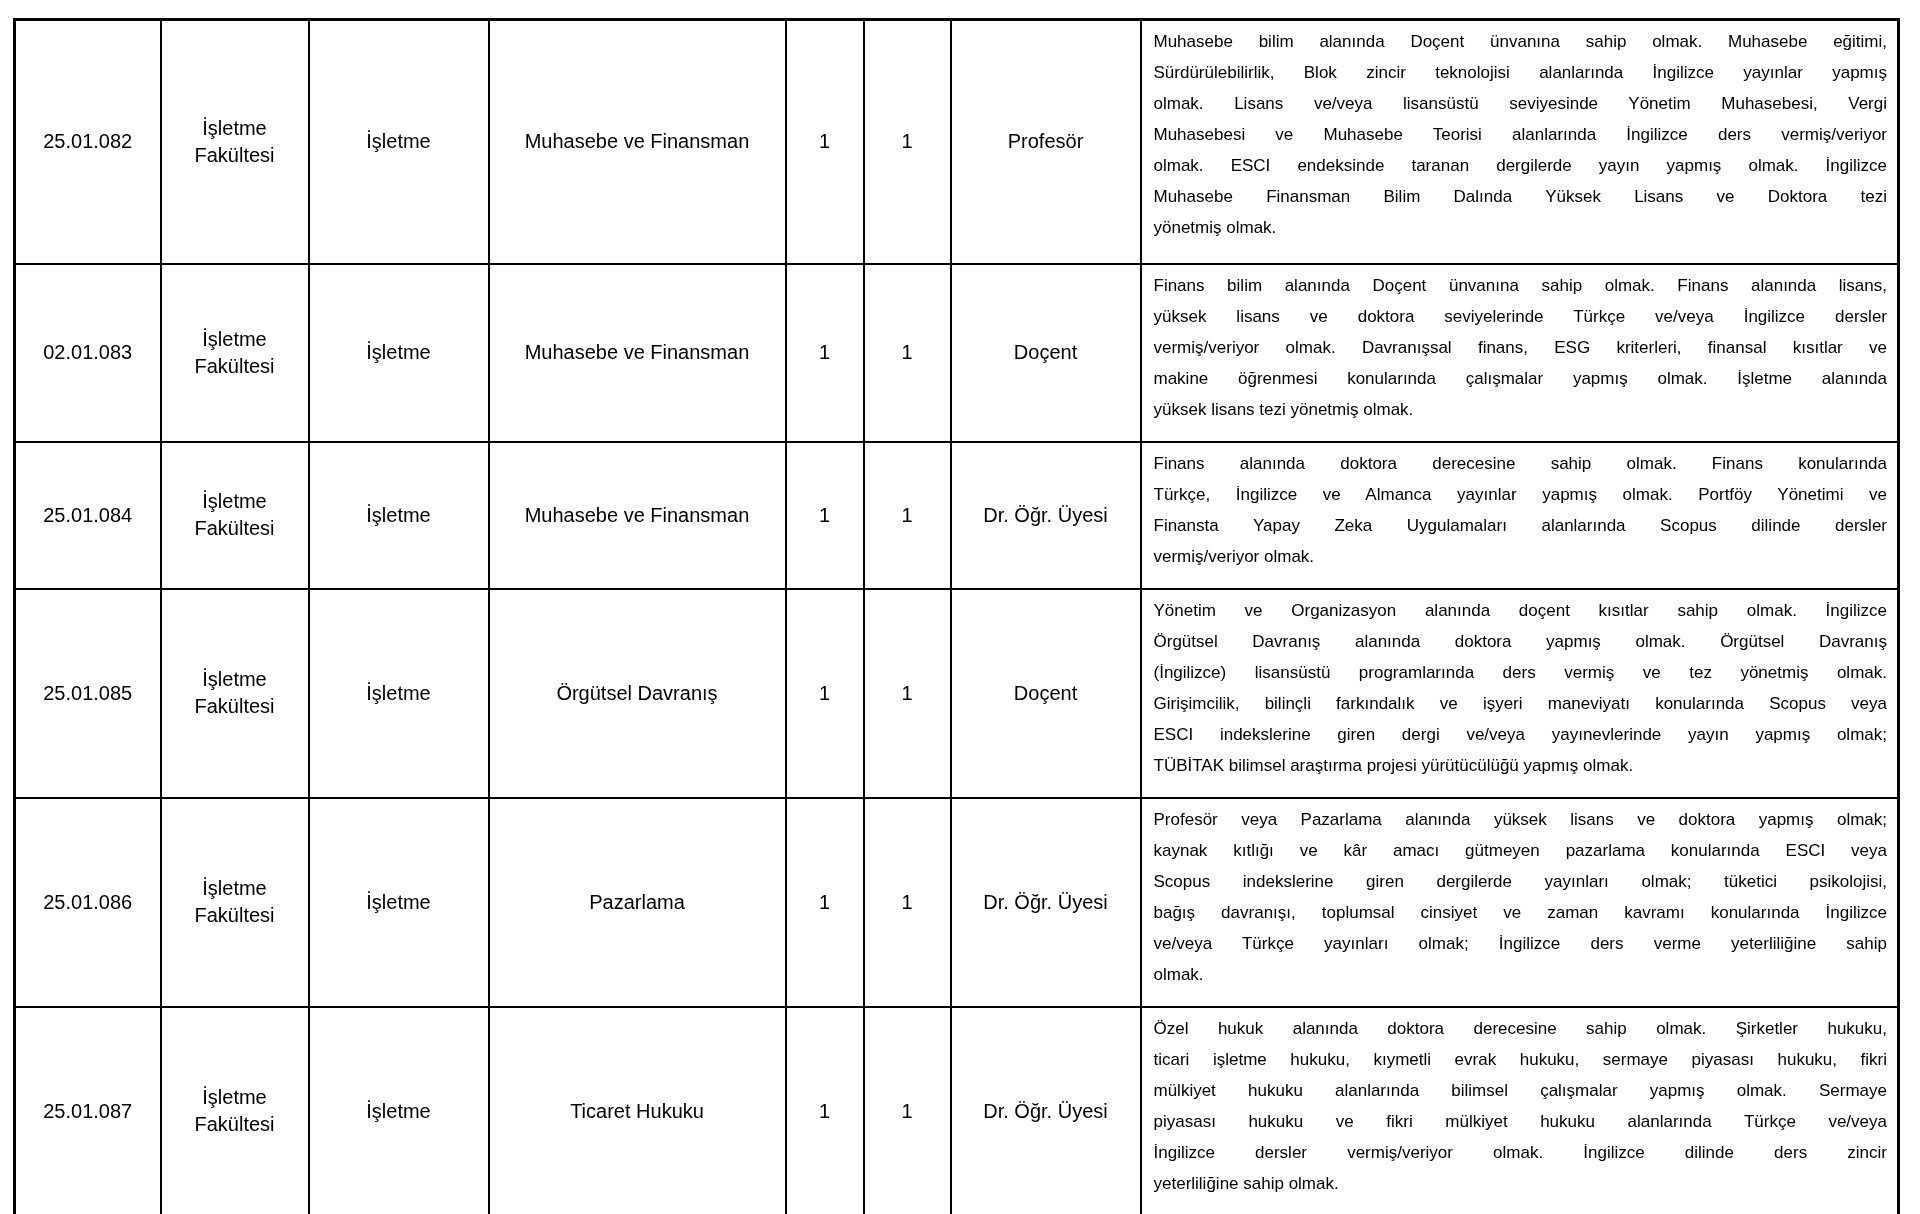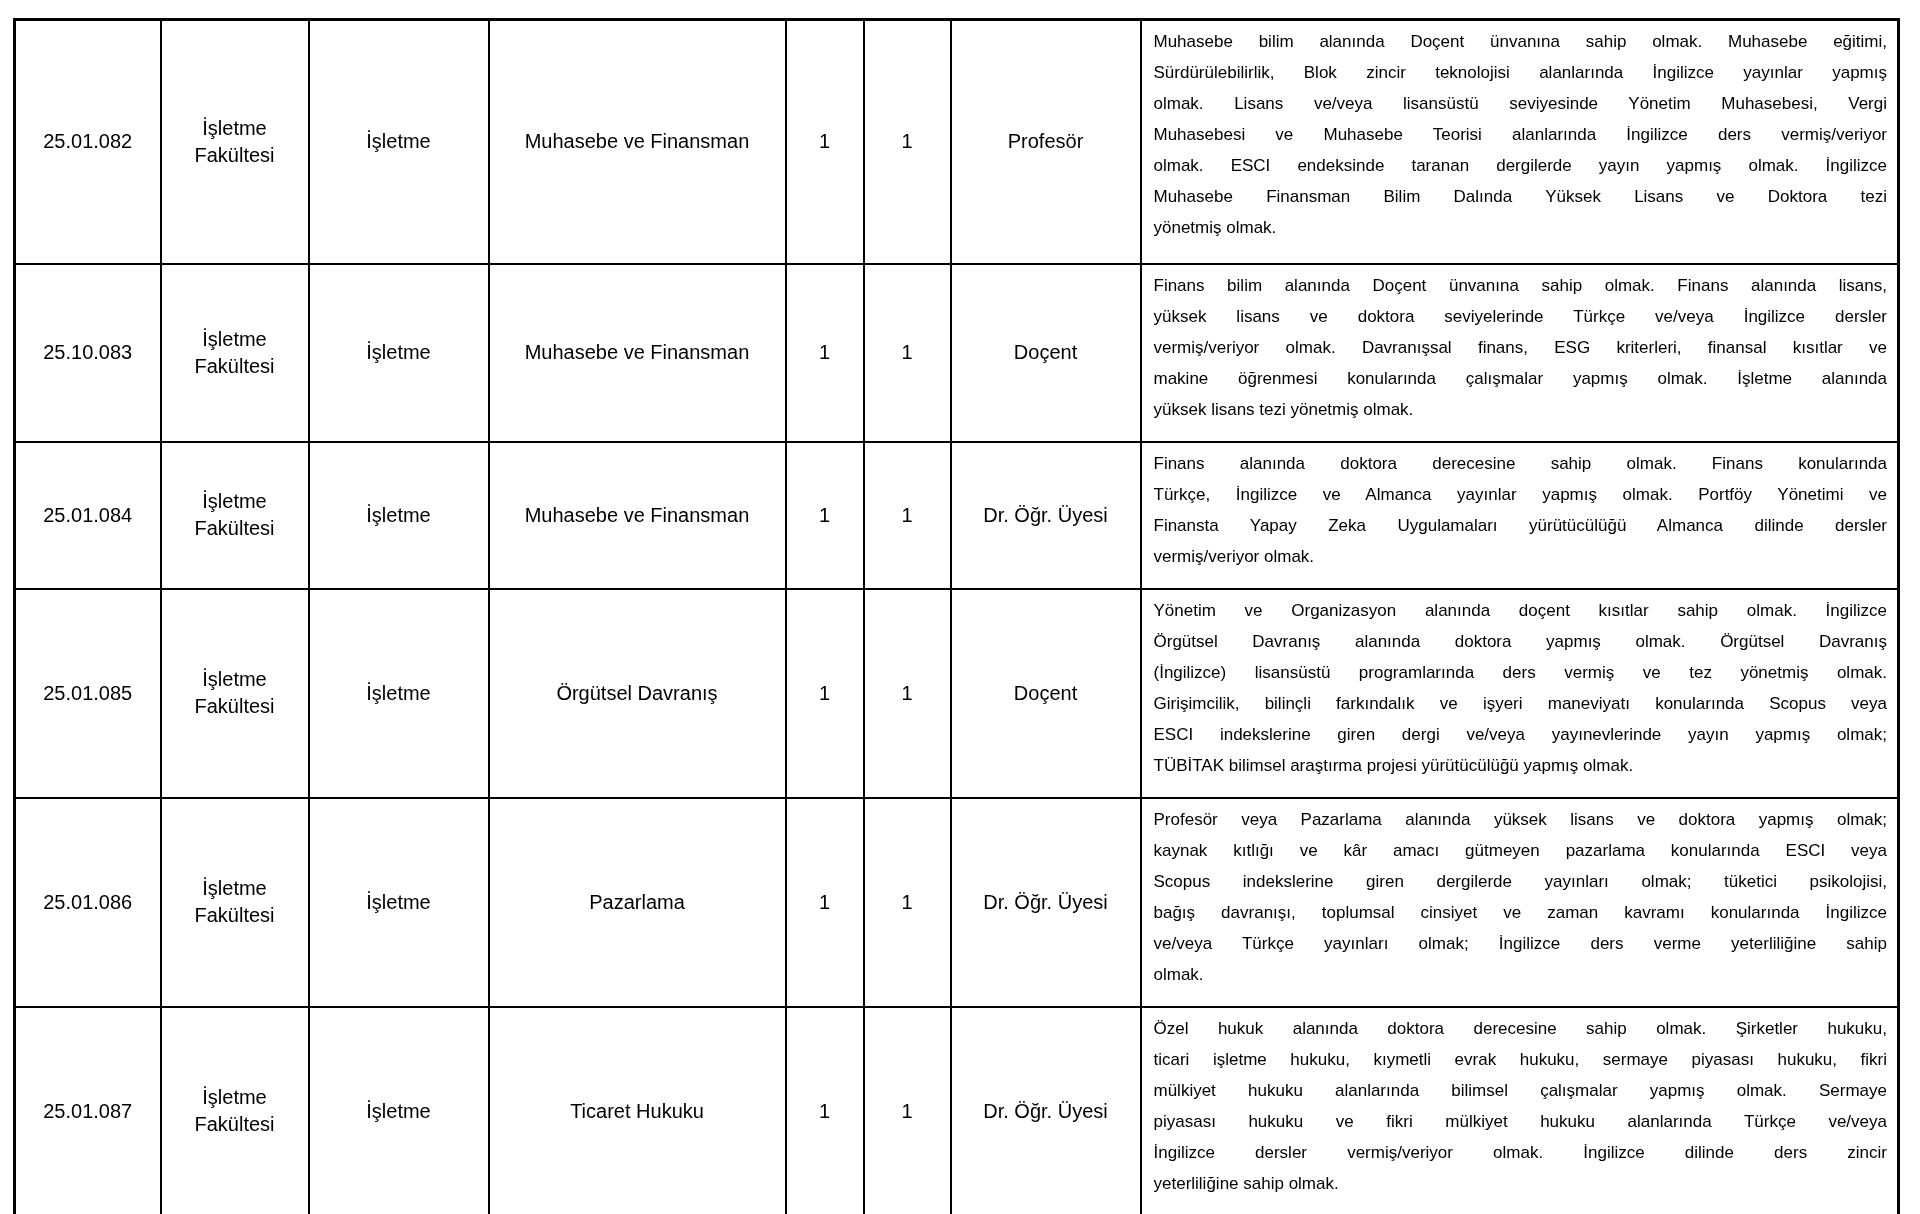--- a/index.html
+++ b/index.html
@@ -95,21 +95,21 @@
             <div class="dline">Sürdürülebilirlik, Blok zincir teknolojisi alanlarında İngilizce yayınlar yapmış</div>
             <div class="dline">olmak. Lisans ve/veya lisansüstü seviyesinde Yönetim Muhasebesi, Vergi</div>
             <div class="dline">Muhasebesi ve Muhasebe Teorisi alanlarında İngilizce ders vermiş/veriyor</div>
             <div class="dline">olmak. ESCI endeksinde taranan dergilerde yayın yapmış olmak. İngilizce</div>
             <div class="dline">Muhasebe Finansman Bilim Dalında Yüksek Lisans ve Doktora tezi</div>
             <div class="dline dlast">yönetmiş olmak.</div>
           </td>
   </tr>
 
   <tr>
-    <td class="c">25.10.083</td>
+    <td class="c">02.01.083</td>
     <td class="c">İşletme Fakültesi</td>
     <td class="c">İşletme</td>
     <td class="c">Muhasebe ve Finansman</td>
     <td class="c">1</td>
     <td class="c">1</td>
     <td class="c">Doçent</td>
     <td class="desc">
             <div class="dline">Finans bilim alanında Doçent ünvanına sahip olmak. Finans alanında lisans,</div>
             <div class="dline">yüksek lisans ve doktora seviyelerinde Türkçe ve/veya İngilizce dersler</div>
             <div class="dline">vermiş/veriyor olmak. Davranışsal finans, ESG kriterleri, finansal kısıtlar ve</div>
@@ -122,21 +122,21 @@
     <td class="c">25.01.084</td>
     <td class="c">İşletme Fakültesi</td>
     <td class="c">İşletme</td>
     <td class="c">Muhasebe ve Finansman</td>
     <td class="c">1</td>
     <td class="c">1</td>
     <td class="c">Dr. Öğr. Üyesi</td>
     <td class="desc">
             <div class="dline">Finans alanında doktora derecesine sahip olmak. Finans konularında</div>
             <div class="dline">Türkçe, İngilizce ve Almanca yayınlar yapmış olmak. Portföy Yönetimi ve</div>
-            <div class="dline">Finansta Yapay Zeka Uygulamaları yürütücülüğü Almanca dilinde dersler</div>
+            <div class="dline">Finansta Yapay Zeka Uygulamaları alanlarında Scopus dilinde dersler</div>
             <div class="dline dlast">vermiş/veriyor olmak.</div>
           </td>
   </tr>
 
   <tr>
     <td class="c">25.01.085</td>
     <td class="c">İşletme Fakültesi</td>
     <td class="c">İşletme</td>
     <td class="c">Örgütsel Davranış</td>
     <td class="c">1</td>

